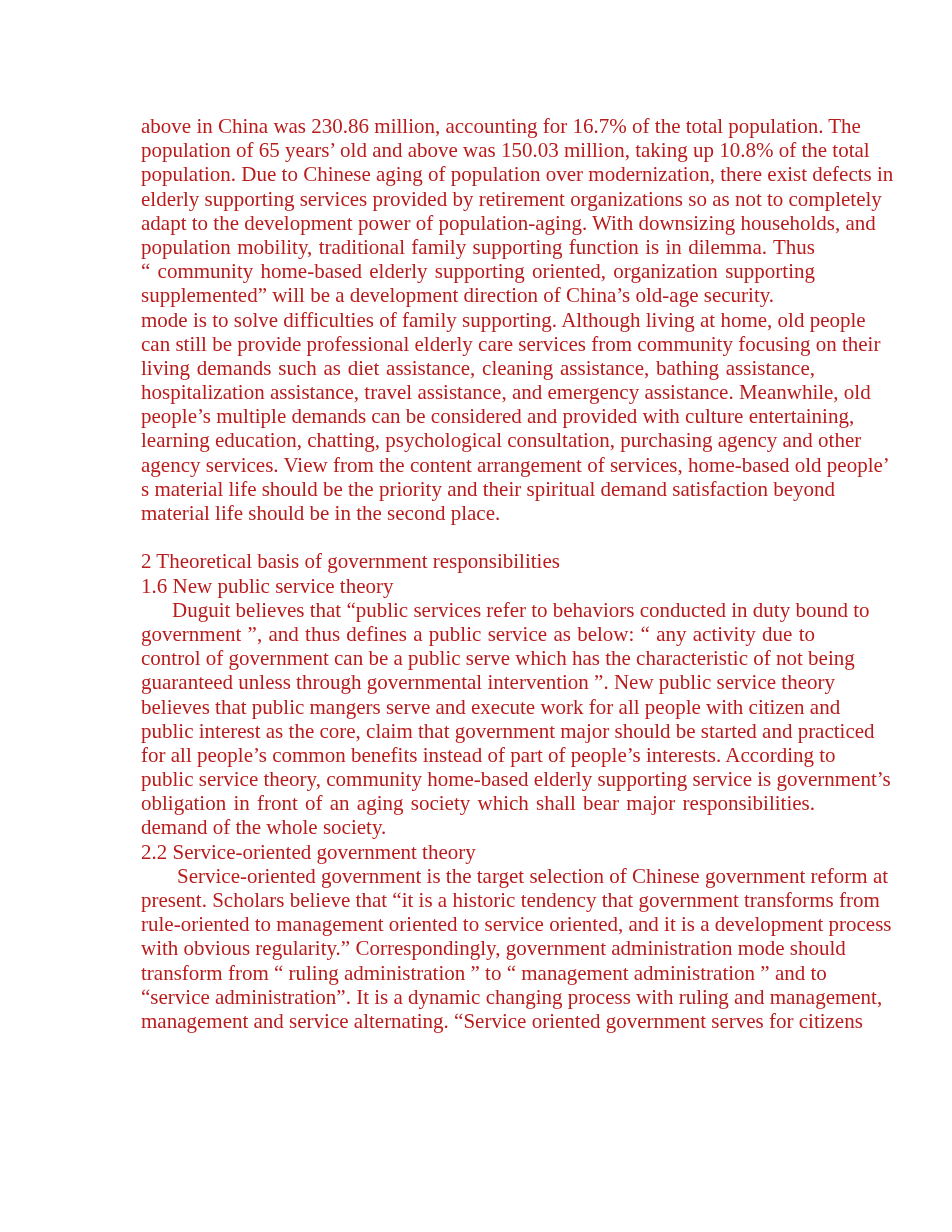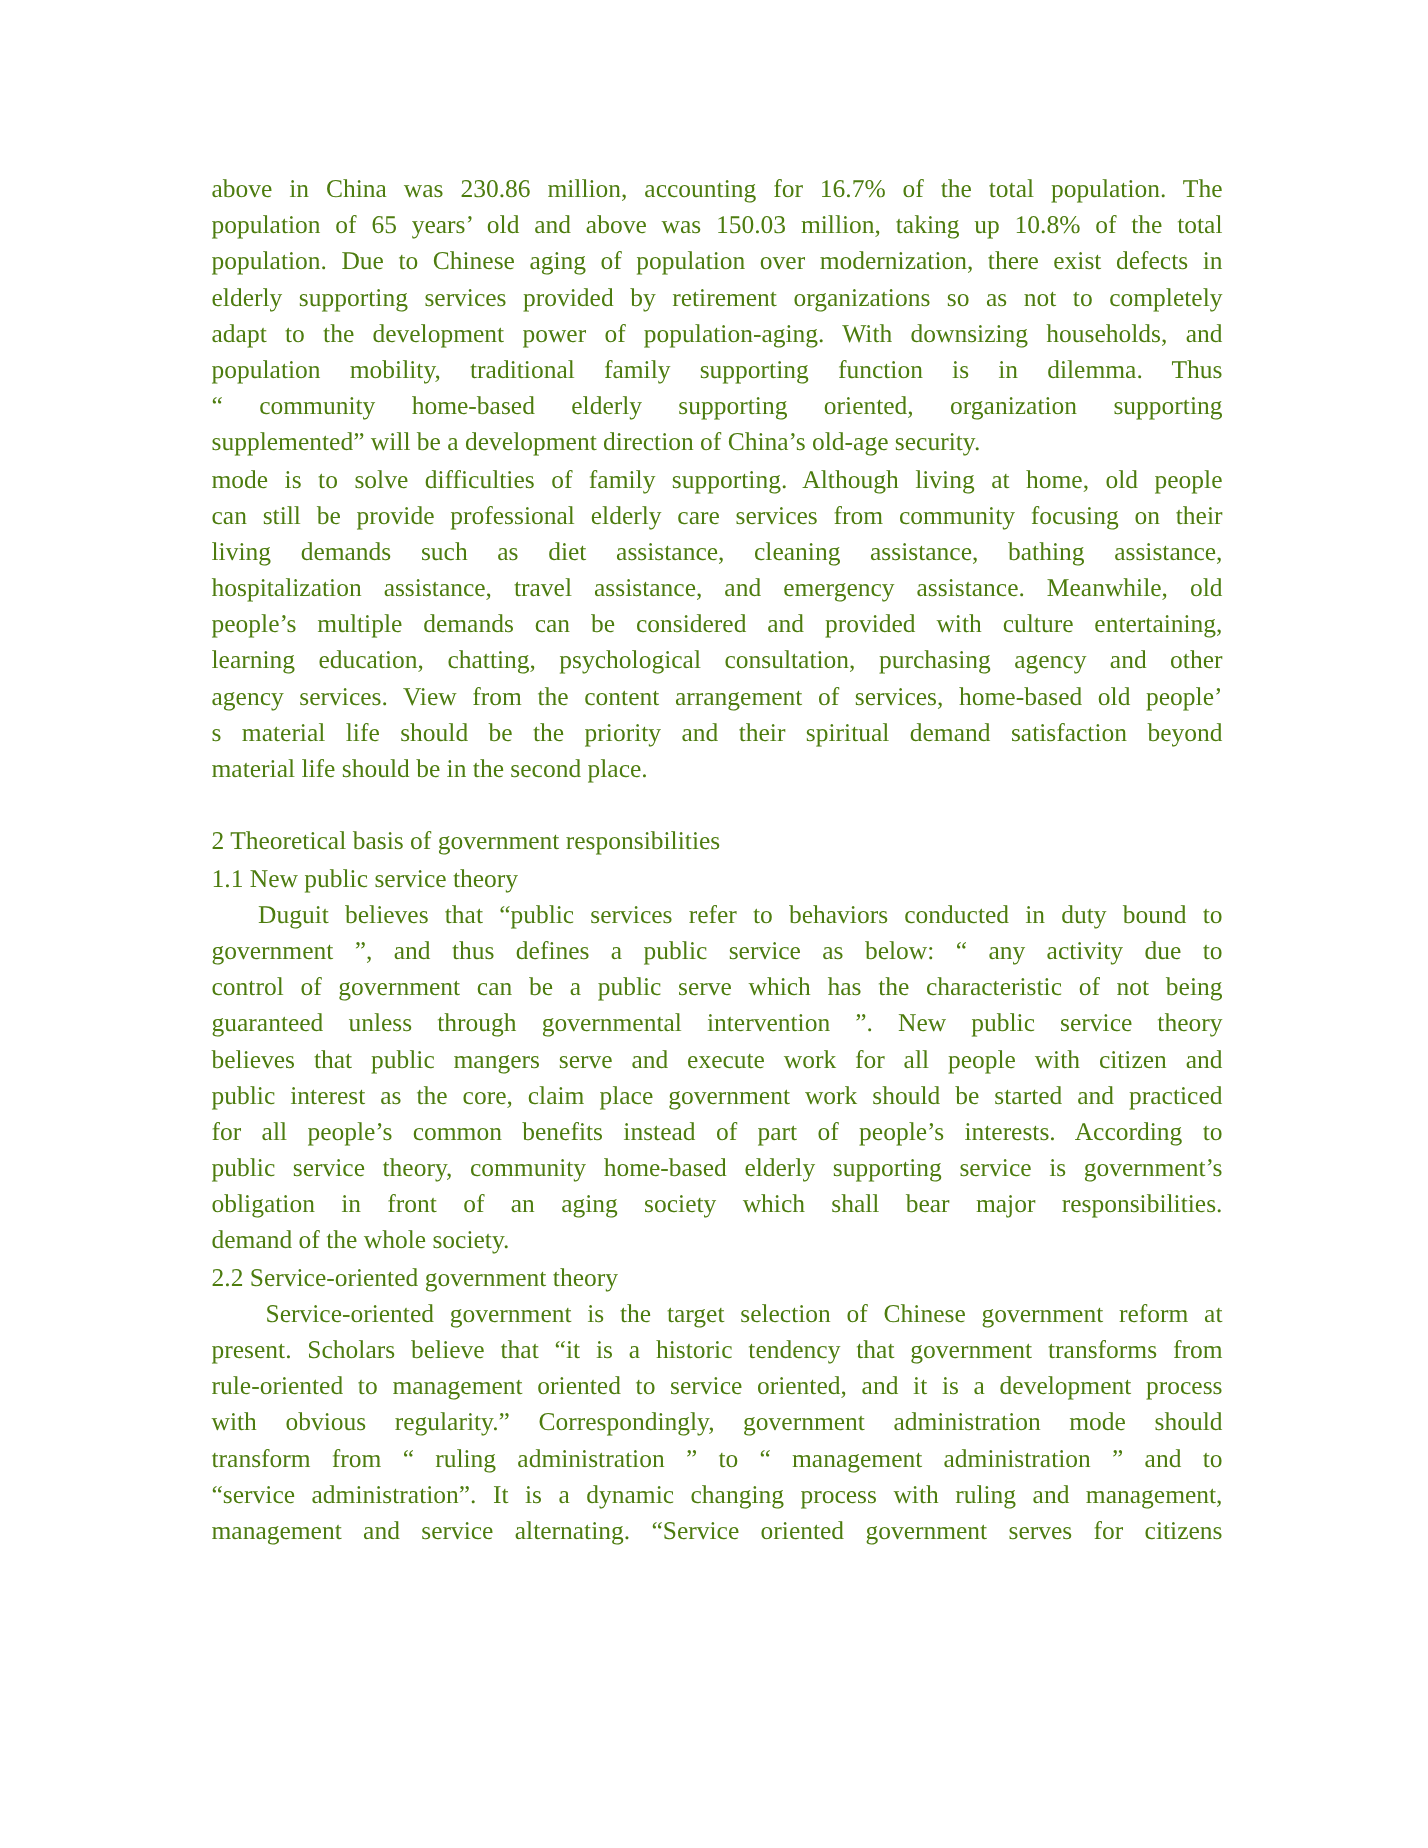--- a/index.html
+++ b/index.html
@@ -1,19 +1,19 @@
 <!DOCTYPE html>
 <html><head>
 <meta charset="utf-8">
 <style>
   html, body { margin: 0; padding: 0; background: #ffffff; }
   body { width: 952px; height: 1232px; position: relative; overflow: hidden; }
   .page {
     position: absolute; left: 141px; top: 114px; width: 674px;
-    font-family: "Liberation Serif", serif; font-size: 17px; color: #4d7c0f;
+    font-family: "Liberation Serif", serif; font-size: 21px; color: #b91c1c;
   }
   .line {
     height: 24.2px; line-height: 24.2px; white-space: nowrap;
     text-align: justify; text-align-last: justify; overflow: visible;
   }
   .line.last { text-align-last: left; }
   .line.indent { padding-left: 31px; }
   .line.indent2 { padding-left: 36px; }
   .heading { font-weight: normal; text-align-last: left; }
   .gap { height: 24.2px; }
@@ -42,29 +42,29 @@
     <div class="line">people’s multiple demands can be considered and provided with culture entertaining,</div>
     <div class="line">learning education, chatting, psychological consultation, purchasing agency and other</div>
     <div class="line">agency services. View from the content arrangement of services, home-based old people’</div>
     <div class="line">s material life should be the priority and their spiritual demand satisfaction beyond</div>
     <div class="line last">material life should be in the second place.</div>
   </div>
 
   <div class="gap"></div>
 
   <div class="line heading">2 Theoretical basis of government responsibilities</div>
-  <div class="line heading">1.1 New public service theory</div>
+  <div class="line heading">1.6 New public service theory</div>
 
   <div>
     <div class="line indent">Duguit believes that “public services refer to behaviors conducted in duty bound to</div>
     <div class="line">government ”, and thus defines a public service as below: “ any activity due to</div>
     <div class="line">control of government can be a public serve which has the characteristic of not being</div>
     <div class="line">guaranteed unless through governmental intervention ”. New public service theory</div>
     <div class="line">believes that public mangers serve and execute work for all people with citizen and</div>
-    <div class="line">public interest as the core, claim place government work should be started and practiced</div>
+    <div class="line">public interest as the core, claim that government major should be started and practiced</div>
     <div class="line">for all people’s common benefits instead of part of people’s interests. According to</div>
     <div class="line">public service theory, community home-based elderly supporting service is government’s</div>
     <div class="line">obligation in front of an aging society which shall bear major responsibilities.</div>
     <div class="line last">demand of the whole society.</div>
   </div>
 
   <div class="line heading">2.2 Service-oriented government theory</div>
 
   <div>
     <div class="line indent2">Service-oriented government is the target selection of Chinese government reform at</div>

